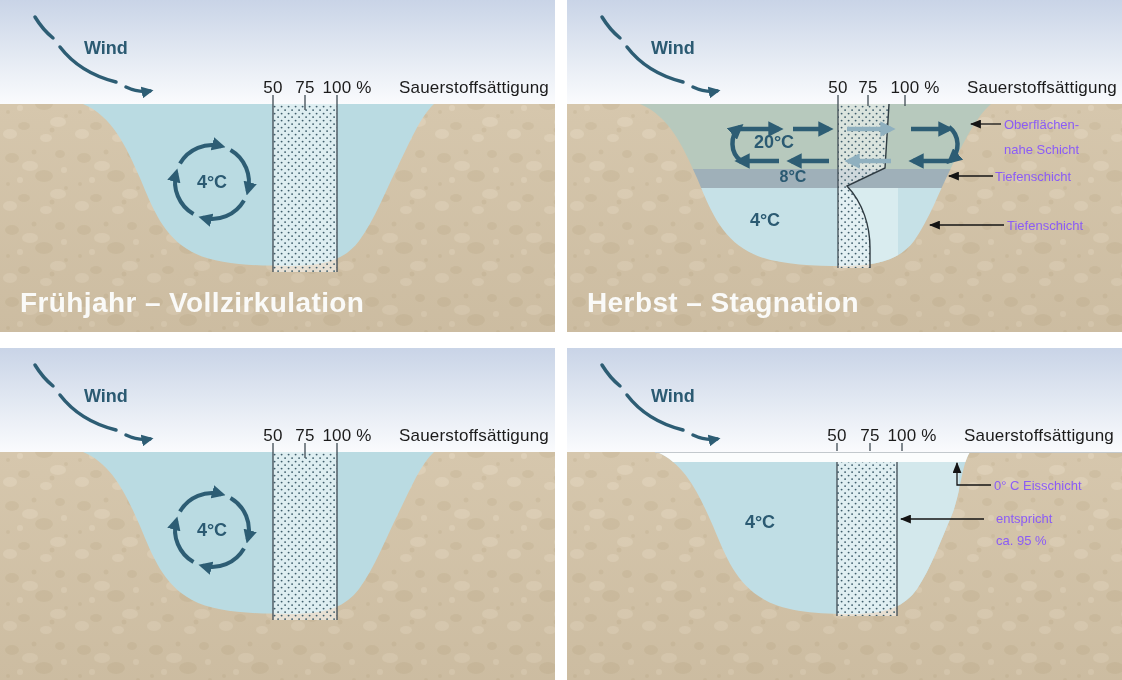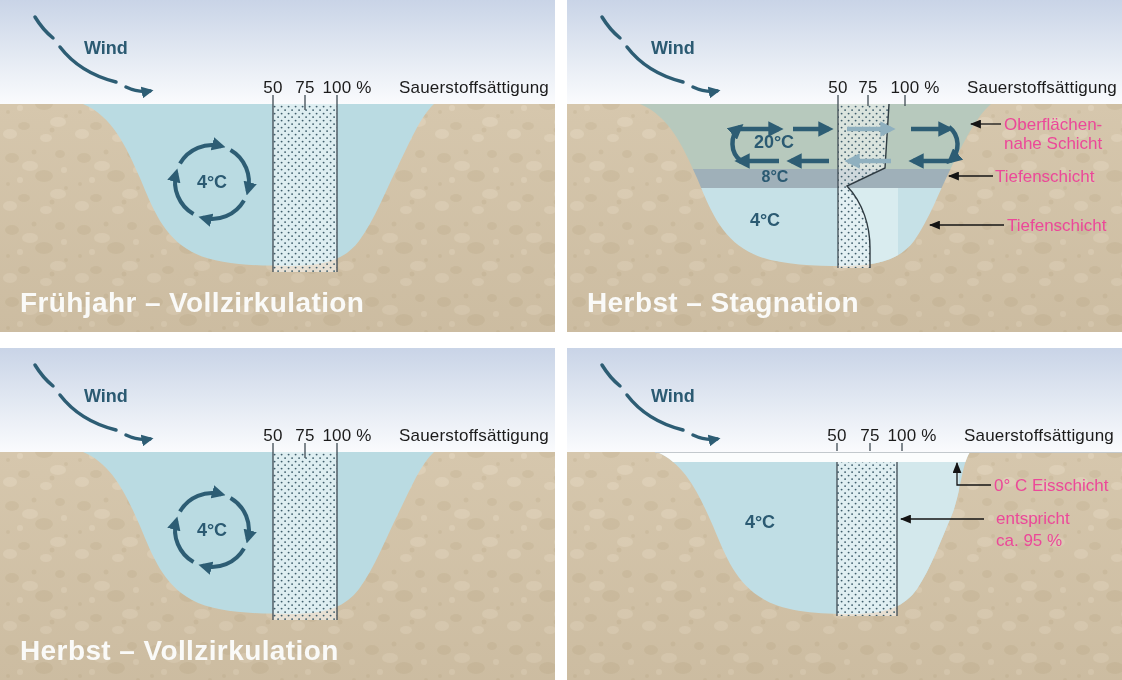--- a/index.html
+++ b/index.html
@@ -6,21 +6,21 @@
   #fig{position:relative;width:1122px;height:680px;background:#ffffff;overflow:hidden;
        font-family:"Liberation Sans","DejaVu Sans",sans-serif;}
   #gfx{position:absolute;left:0;top:0;}
   .overlay{position:absolute;width:555px;height:332px;pointer-events:none;}
   .tick{position:absolute;top:78px;transform:translateX(-50%);font-size:17px;color:#1b1b1b;
         white-space:nowrap;letter-spacing:.2px;}
   .axis{position:absolute;top:78px;font-size:17px;color:#1b1b1b;white-space:nowrap;letter-spacing:.2px;margin-left:21px;}
   .wind-label{position:absolute;left:84px;top:38px;font-size:18px;font-weight:bold;color:#2b5a72;}
   .temp{position:absolute;transform:translate(-50%,-50%);font-size:18px;font-weight:bold;color:#2b5a72;
         white-space:nowrap;}
-  .anno{position:absolute;font-size:17px;color:#ec4899;white-space:nowrap;line-height:20px;}
+  .anno{position:absolute;font-size:13px;color:#8b5cf6;white-space:nowrap;line-height:20px;}
   .title{position:absolute;left:20px;top:287px;font-size:28px;font-weight:bold;color:#fafaf8;
          letter-spacing:.4px;white-space:nowrap;}
 </style>
 </head>
 <body>
 
 <div id="fig">
 
 <svg id="gfx" width="1122" height="680" viewBox="0 0 1122 680">
   <defs>
@@ -220,37 +220,36 @@
     <span class="title">Frühjahr – Vollzirkulation</span>
   </div>
 
   <div class="overlay" style="left:567px;top:0">
     <span class="wind-label">Wind</span>
     <span class="tick" style="left:271px">50</span>
     <span class="tick" style="left:301px">75</span>
     <span class="tick" style="left:348px">100 %</span>
     <span class="axis" style="left:379px">Sauerstoffsättigung</span>
     <span class="temp" style="left:207px;top:142px">20°C</span>
-    <span class="temp" style="left:208px;top:177px;font-size:16px">8°C</span>
+    <span class="temp" style="left:226px;top:177px;font-size:16px">8°C</span>
     <span class="temp" style="left:198px;top:220px">4°C</span>
     <span class="anno" style="left:437px;top:115px">Oberflächen-</span>
-    <span class="anno" style="left:437px;top:134px">nahe Schicht</span>
+    <span class="anno" style="left:437px;top:140px">nahe Schicht</span>
     <span class="anno" style="left:428px;top:167px">Tiefenschicht</span>
     <span class="anno" style="left:440px;top:216px">Tiefenschicht</span>
     <span class="title">Herbst – Stagnation</span>
   </div>
 
   <div class="overlay" style="left:0;top:348px">
     <span class="wind-label">Wind</span>
     <span class="tick" style="left:273px">50</span>
     <span class="tick" style="left:305px">75</span>
     <span class="tick" style="left:347px">100 %</span>
     <span class="axis" style="left:378px">Sauerstoffsättigung</span>
     <span class="temp" style="left:212px;top:182px">4°C</span>
-    <span class="title">Herbst – Vollzirkulation</span>
   </div>
 
   <div class="overlay" style="left:567px;top:348px">
     <span class="wind-label">Wind</span>
     <span class="tick" style="left:270px">50</span>
     <span class="tick" style="left:303px">75</span>
     <span class="tick" style="left:345px">100 %</span>
     <span class="axis" style="left:376px">Sauerstoffsättigung</span>
     <span class="temp" style="left:193px;top:174px">4°C</span>
     <span class="anno" style="left:427px;top:128px">0° C Eisschicht</span>

